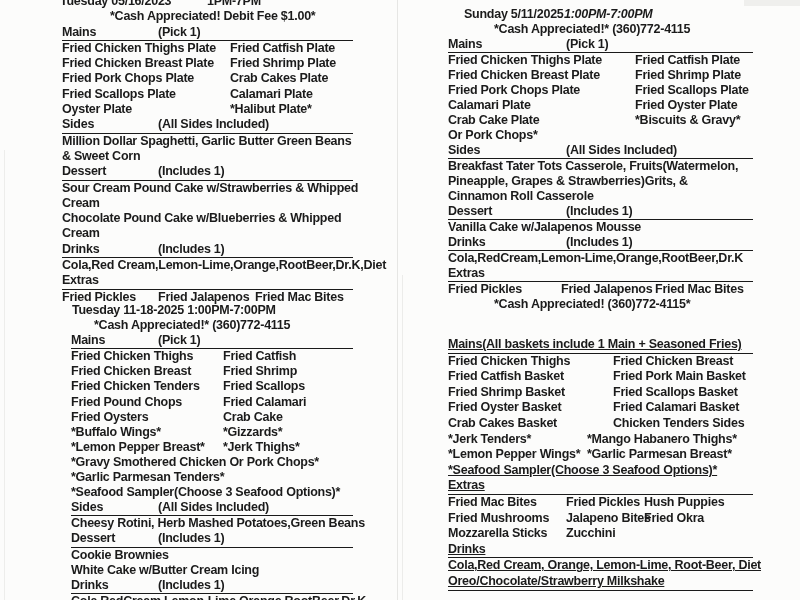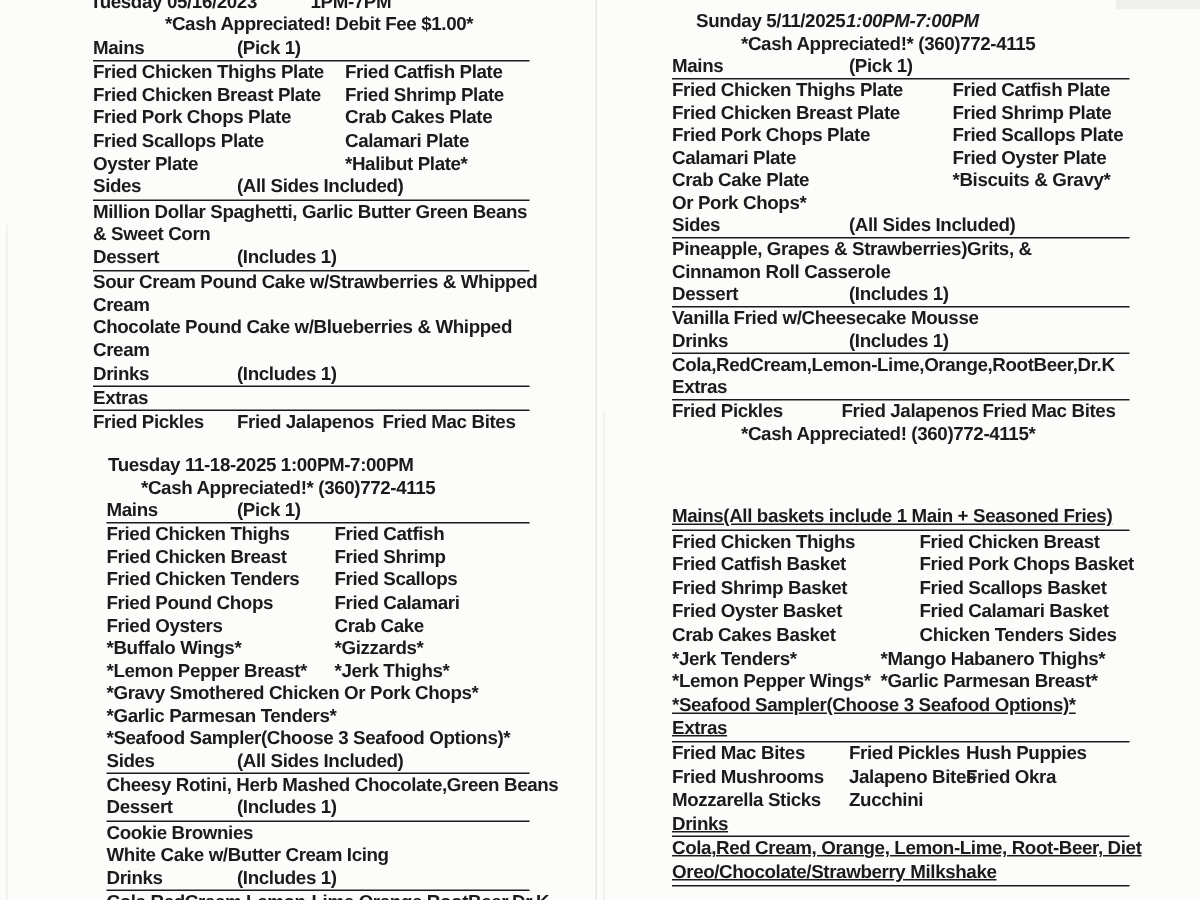--- a/index.html
+++ b/index.html
@@ -87,20 +87,21 @@
       </div>
       <div class="line header"><span class="hl">Sides</span><span class="hn">(All Sides Included)</span></div>
       <div class="line text">Million Dollar Spaghetti, Garlic Butter Green Beans</div>
       <div class="line text">&amp; Sweet Corn</div>
       <div class="line header"><span class="hl">Dessert</span><span class="hn">(Includes 1)</span></div>
       <div class="line text">Sour Cream Pound Cake w/Strawberries &amp; Whipped</div>
       <div class="line text">Cream</div>
       <div class="line text">Chocolate Pound Cake w/Blueberries &amp; Whipped</div>
       <div class="line text">Cream</div>
       <div class="line header"><span class="hl">Drinks</span><span class="hn">(Includes 1)</span></div>
+      <div class="line text">Cola,Red Cream,Lemon-Lime,Orange,RootBeer,Dr.K,Diet</div>
       <div class="line header"><span class="hl">Extras</span><span class="hn"></span></div>
       <div class="line row3">
         <span class="c c0">Fried Pickles</span>
         <span class="c c1">Fried Jalapenos</span>
         <span class="c c2">Fried Mac Bites</span>
       </div>
     </div>
   <div class="sec" id="sec-0-1">
       <div class="line text date">Tuesday 11-18-2025  1:00PM-7:00PM</div>
       <div class="line text cash">*Cash Appreciated!* (360)772-4115</div>
@@ -130,21 +131,21 @@
         <span class="c c1">*Gizzards*</span>
       </div>
       <div class="line row">
         <span class="c c0">*Lemon Pepper Breast*</span>
         <span class="c c1">*Jerk Thighs*</span>
       </div>
       <div class="line text">*Gravy Smothered Chicken Or Pork Chops*</div>
       <div class="line text">*Garlic Parmesan Tenders*</div>
       <div class="line text">*Seafood Sampler(Choose 3 Seafood Options)*</div>
       <div class="line header"><span class="hl">Sides</span><span class="hn">(All Sides Included)</span></div>
-      <div class="line text">Cheesy Rotini, Herb Mashed Chocolate,Green Beans</div>
+      <div class="line text">Cheesy Rotini, Herb Mashed Potatoes,Green Beans</div>
       <div class="line header"><span class="hl">Dessert</span><span class="hn">(Includes 1)</span></div>
       <div class="line text">Cookie Brownies</div>
       <div class="line text"> White Cake w/Butter Cream Icing</div>
       <div class="line header"><span class="hl">Drinks</span><span class="hn">(Includes 1)</span></div>
       <div class="line text">Cola,RedCream,Lemon-Lime,Orange,RootBeer,Dr.K</div>
     </div>
   <div class="sec" id="sec-1-0">
       <div class="line daterow">
         <span class="c c0">Sunday 5/11/2025</span>
         <span class="c c1">1:00PM-7:00PM</span>
@@ -166,43 +167,44 @@
       <div class="line row">
         <span class="c c0">Calamari Plate</span>
         <span class="c c1">Fried Oyster Plate</span>
       </div>
       <div class="line row">
         <span class="c c0">Crab Cake Plate</span>
         <span class="c c1">*Biscuits &amp; Gravy*</span>
       </div>
       <div class="line text">Or Pork Chops*</div>
       <div class="line header"><span class="hl">Sides</span><span class="hn">(All Sides Included)</span></div>
+      <div class="line text">Breakfast Tater Tots Casserole, Fruits(Watermelon,</div>
       <div class="line text">Pineapple, Grapes &amp; Strawberries)Grits, &amp;</div>
       <div class="line text">Cinnamon Roll Casserole</div>
       <div class="line header"><span class="hl">Dessert</span><span class="hn">(Includes 1)</span></div>
-      <div class="line text">Vanilla Fried w/Cheesecake Mousse</div>
+      <div class="line text">Vanilla Cake w/Jalapenos Mousse</div>
       <div class="line header"><span class="hl">Drinks</span><span class="hn">(Includes 1)</span></div>
       <div class="line text">Cola,RedCream,Lemon-Lime,Orange,RootBeer,Dr.K</div>
       <div class="line header"><span class="hl">Extras</span><span class="hn"></span></div>
       <div class="line row3">
         <span class="c c0">Fried Pickles</span>
         <span class="c c1">Fried Jalapenos</span>
         <span class="c c2">Fried Mac Bites</span>
       </div>
       <div class="line text cash">*Cash Appreciated! (360)772-4115*</div>
     </div>
   <div class="sec" id="sec-1-1">
       <div class="line hdrfull">Mains(All baskets include 1 Main + Seasoned Fries)</div>
       <div class="line row">
         <span class="c c0">Fried Chicken Thighs</span>
         <span class="c c1">Fried Chicken Breast</span>
       </div>
       <div class="line row">
         <span class="c c0">Fried Catfish Basket</span>
-        <span class="c c1">Fried Pork Chops Basket</span>
+        <span class="c c1">Fried Pork Main Basket</span>
       </div>
       <div class="line row">
         <span class="c c0">Fried Shrimp Basket</span>
         <span class="c c1">Fried Scallops Basket</span>
       </div>
       <div class="line row">
         <span class="c c0">Fried Oyster Basket</span>
         <span class="c c1">Fried Calamari Basket</span>
       </div>
       <div class="line row">

